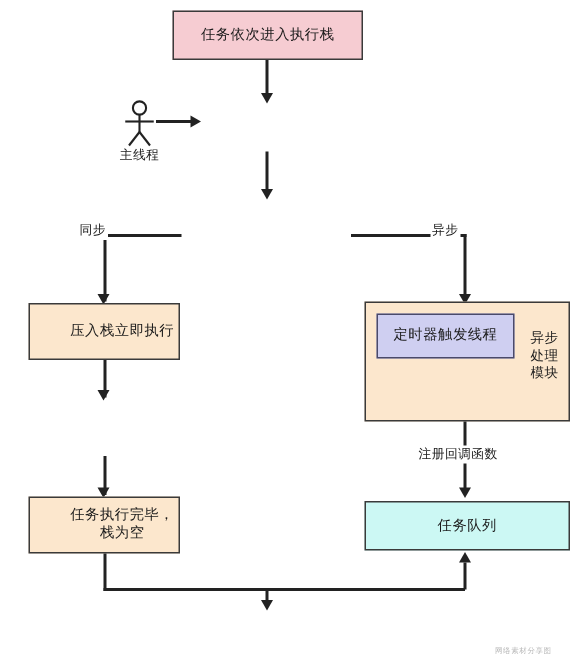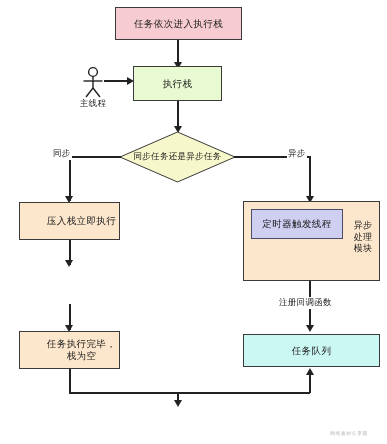--- a/index.html
+++ b/index.html
@@ -83,31 +83,24 @@
       <line x1="7.5" y1="15" x2="26.5" y2="15" stroke="#222" stroke-width="1.4"></line>
       <line x1="17" y1="22" x2="10" y2="31" stroke="#222" stroke-width="1.4"></line>
       <line x1="17" y1="22" x2="24" y2="31" stroke="#222" stroke-width="1.4"></line>
     </svg>
   </div>
   <div class="actor-label" style="left:76px;top:98px;width:34px;">主线程</div>
 
   <div class="edge h" style="left:104px;top:80.2px;width:25px;"></div>
   <div class="arrow-r" style="left:127px;top:76.5px;"></div>
 
-  <div class="node green" style="left:133px;top:66px;width:89px;height:35px;">执行栈</div>
 
   <div class="edge v" style="left:177.2px;top:101px;height:29px;"></div>
   <div class="arrow-d" style="left:173.5px;top:126px;"></div>
 
-  <div class="diamond-wrap" style="left:119px;top:131px;width:117px;height:52px;">
-    <svg class="diamond-shape" viewBox="0 0 117 52" preserveAspectRatio="none">
-      <polygon points="58.5,1 116,26 58.5,51 1,26" fill="#f7f7cc" stroke="#3a3a3a" stroke-width="1"></polygon>
-    </svg>
-    <div class="diamond-label">同步任务还是异步任务</div>
-  </div>
 
   <div class="edge h" style="left:69px;top:156.2px;width:52px;"></div>
   <div class="edge v" style="left:69px;top:156.2px;height:45px;"></div>
   <div class="arrow-d" style="left:65.3px;top:196px;"></div>
   <div class="edge-label" style="left:52px;top:148px;">同步</div>
 
   <div class="edge h" style="left:234px;top:156.2px;width:77px;"></div>
   <div class="edge v" style="left:309.4px;top:156.2px;height:45px;"></div>
   <div class="arrow-d" style="left:305.7px;top:196px;"></div>
   <div class="edge-label" style="left:287px;top:148px;">异步</div>

